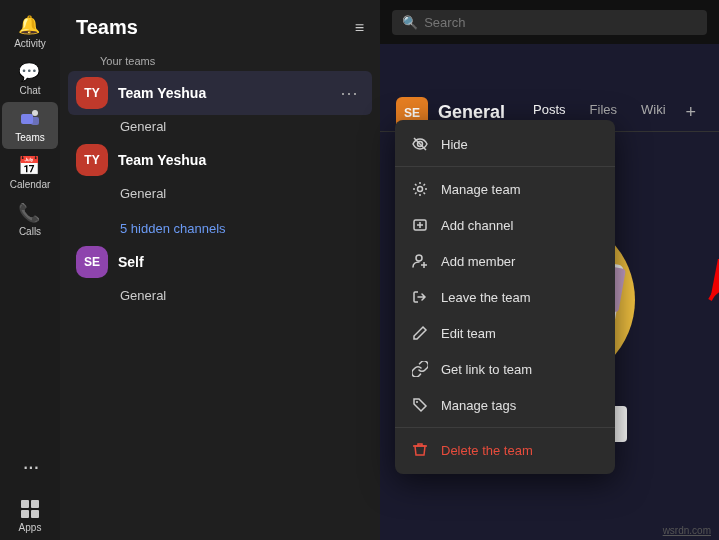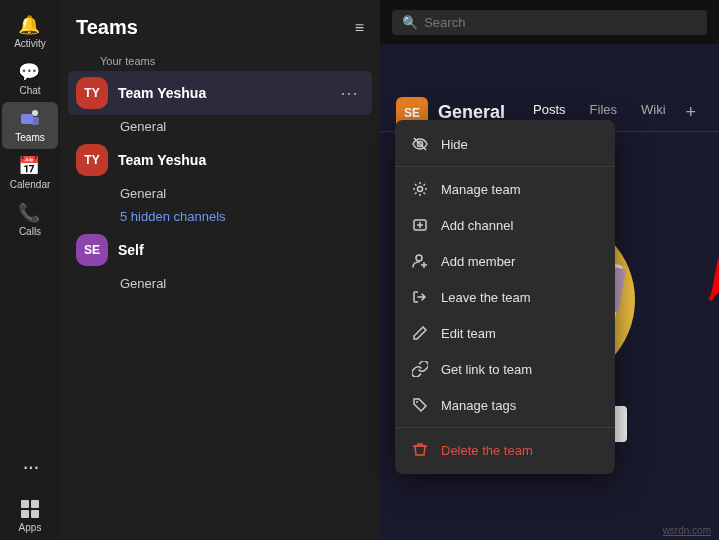--- a/index.html
+++ b/index.html
@@ -138,20 +138,21 @@
     }
     .channel-item {
       padding: 4px 8px 4px 52px;
       font-size: 13px;
       color: #ccc;
       border-radius: 4px;
       cursor: pointer;
     }
     .channel-item.hidden-link {
       color: #6b9af4;
+      margin-top: 12px;
     }
 
     
     .context-menu {
       position: absolute;
       left: 335px;
       top: 120px;
       width: 220px;
       background: #2c2c2c;
       border-radius: 8px;

